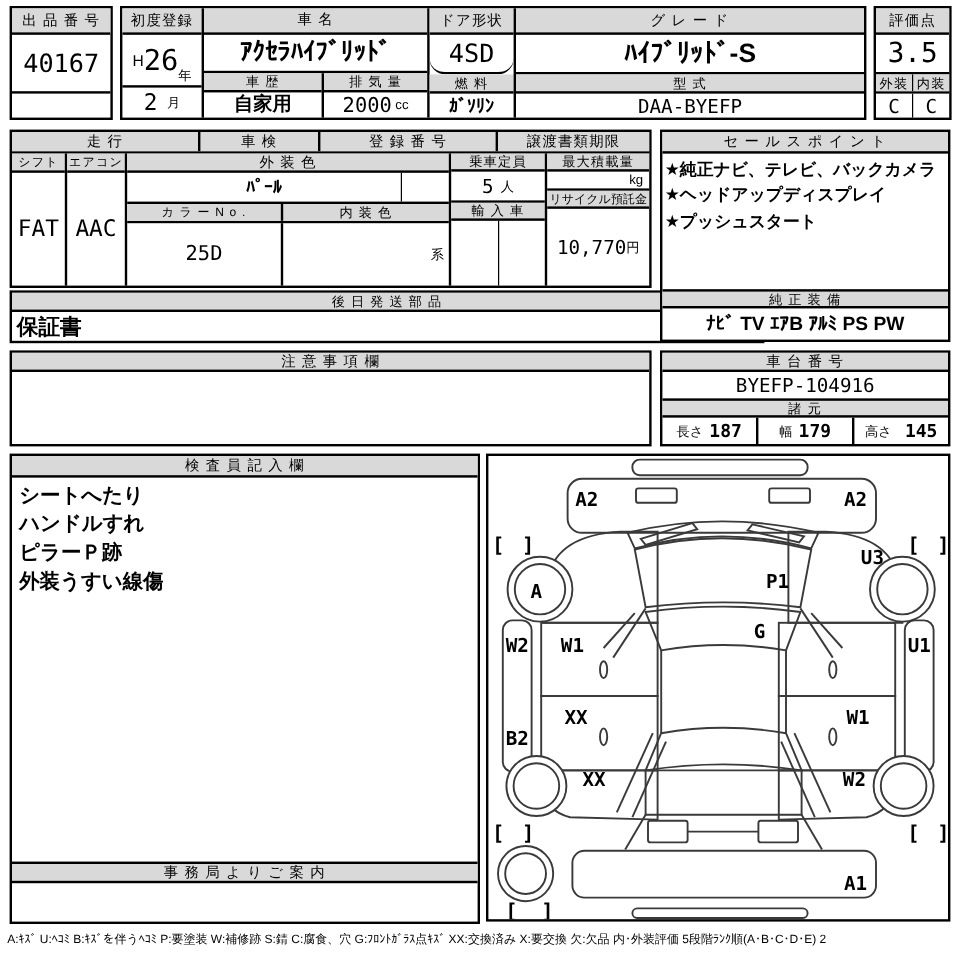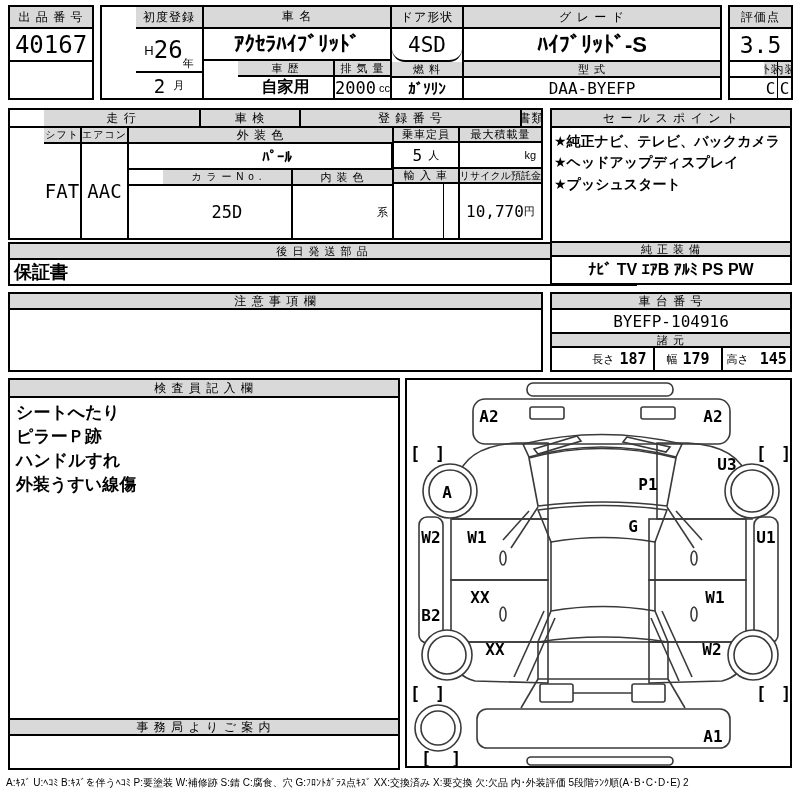--- a/index.html
+++ b/index.html
@@ -4,42 +4,42 @@
 <style>
   html,body{margin:0;padding:0;background:#fff;}
   *{box-sizing:border-box;}
   #sheet{position:relative;width:800px;height:800px;background:#fff;
     font-family:"Liberation Sans","DejaVu Sans",sans-serif;color:#000;font-size:13px;overflow:hidden;}
   .abs{position:absolute;}
   .box{border:2px solid #000;background:#fff;}
   .hdr{background:#d9d9d9;display:flex;align-items:center;justify-content:center;
     font-size:12px;white-space:nowrap;overflow:hidden;letter-spacing:1px;}
   .cell{display:flex;align-items:center;justify-content:center;white-space:nowrap;overflow:hidden;}
-  .row{display:flex;padding-left:34px;}
+  .row{display:flex;}
   .col{display:flex;flex-direction:column;}
   .mono{font-family:"DejaVu Sans Mono","Liberation Mono",monospace;}
   .b{font-weight:bold;}
   .bb{border-bottom:2px solid #000;}
   .bl{border-left:2px solid #000;}
   .bt{border-top:2px solid #000;}
   .bl1{border-left:1px solid #000;}
   .left{justify-content:flex-start;}
   .right{justify-content:flex-end;}
   .sm{font-size:11px;}
   svg text{font-family:"DejaVu Sans Mono","Liberation Mono",monospace;font-weight:bold;fill:#000;}
   .legend{font-size:10px;white-space:nowrap;letter-spacing:0;}
 </style>
 </head>
 <body>
 
 <div id="sheet">
 
   <div class="abs box col" style="left:8px;top:5px;width:86px;height:95px;">
     <div class="hdr bb" style="height:22px;">出 品 番 号</div>
-    <div class="cell bb mono" style="height:33px;font-size:24px;text-align:center;">40167</div>
+    <div class="cell bb mono" style="height:49px;font-size:21px;text-align:center;">40167</div>
     <div style="flex:1;"></div>
   </div>
 
   <div class="abs box row" style="left:100px;top:5px;width:622px;height:95px;">
     <div class="col" style="width:66px;">
       <div class="hdr bb" style="height:22px;">初度登録</div>
       <div class="cell bb" style="height:44px;">
         <span style="font-size:13px;">H</span>
           <span class="mono" style="font-size:24px;">26</span>
           <span class="sm" style="align-self:flex-end;">年</span>
@@ -90,21 +90,21 @@
     <div class="row" style="flex:1;">
       <div class="cell mono" style="flex:1;font-size:16px;">C</div>
       <div class="cell bl1 mono" style="flex:1;font-size:16px;">C</div>
     </div>
   </div>
 
   <div class="abs box col" style="left:8px;top:108px;width:535px;height:132px;">
     <div class="row bb" style="height:18px;">
       <div class="hdr" style="width:155px;">走 行</div>
       <div class="hdr bl" style="width:100px;">車 検</div>
-      <div class="hdr bl" style="width:221px;">登 録 番 号</div>
+      <div class="hdr bl" style="width:148px;">登 録 番 号</div>
       <div class="hdr bl" style="flex:1;">譲渡書類期限</div>
     </div>
     <div class="row" style="flex:1;">
       <div class="col" style="width:44px;">
         <div class="hdr bb" style="height:16px;font-size:10px;">シフト</div>
         <div class="cell mono" style="flex:1;font-size:19px;">FAT</div>
       </div>
       <div class="col bl" style="width:50px;">
         <div class="hdr bb" style="height:16px;font-size:10px;">エアコン</div>
         <div class="cell mono" style="flex:1;font-size:19px;">AAC</div>
@@ -131,21 +131,21 @@
             <span class="sm" style="margin-left:6px;">人</span>
         </div>
         <div class="hdr bb" style="height:15px;font-size:11px;">輸 入 車</div>
         <div class="row" style="flex:1;">
           <div style="width:50%;"></div>
           <div class="bl1" style="flex:1;"></div>
         </div>
       </div>
       <div class="col bl" style="flex:1;">
         <div class="hdr bb" style="height:15px;font-size:11px;">最大積載量</div>
-        <div class="cell bb right sm" style="height:26px;padding-right:5px;">kg</div>
+        <div class="cell bb right sm" style="height:16px;padding-right:5px;">kg</div>
         <div class="hdr bb" style="height:15px;font-size:10px;letter-spacing:0;">リサイクル預託金</div>
         <div class="cell" style="flex:1;">
           <span class="mono" style="font-size:16px;">10,770</span>
             <span class="sm">円</span>
         </div>
       </div>
     </div>
   </div>
 
   <div class="abs box col" style="left:8px;top:242px;width:629px;height:44px;">
@@ -186,22 +186,22 @@
         <span class="sm">高さ</span>
           <span class="mono b" style="font-size:15px;margin-left:11px;">145</span>
       </div>
     </div>
   </div>
 
   <div class="abs box col" style="left:8px;top:378px;width:392px;height:392px;">
     <div class="hdr bb" style="height:18px;">検 査 員 記 入 欄</div>
     <div class="col" style="height:320px;padding:3px 6px;font-weight:bold;font-size:17px;line-height:1.42;">
       <div>シートへたり</div>
+      <div>ハンドルすれ</div>
       <div>ピラーＰ跡</div>
-      <div>ハンドルすれ</div>
       <div>外装うすい線傷</div>
     </div>
     <div class="hdr bt bb" style="height:18px;">事 務 局 よ り ご 案 内</div>
     <div style="flex:1;"></div>
   </div>
 
   <div class="abs box" style="left:405px;top:378px;width:387px;height:390px;">
     <svg width="383" height="386" viewBox="0 0 383 386">
       <g stroke="#3a3a3a" stroke-width="1.6" fill="none">
 

